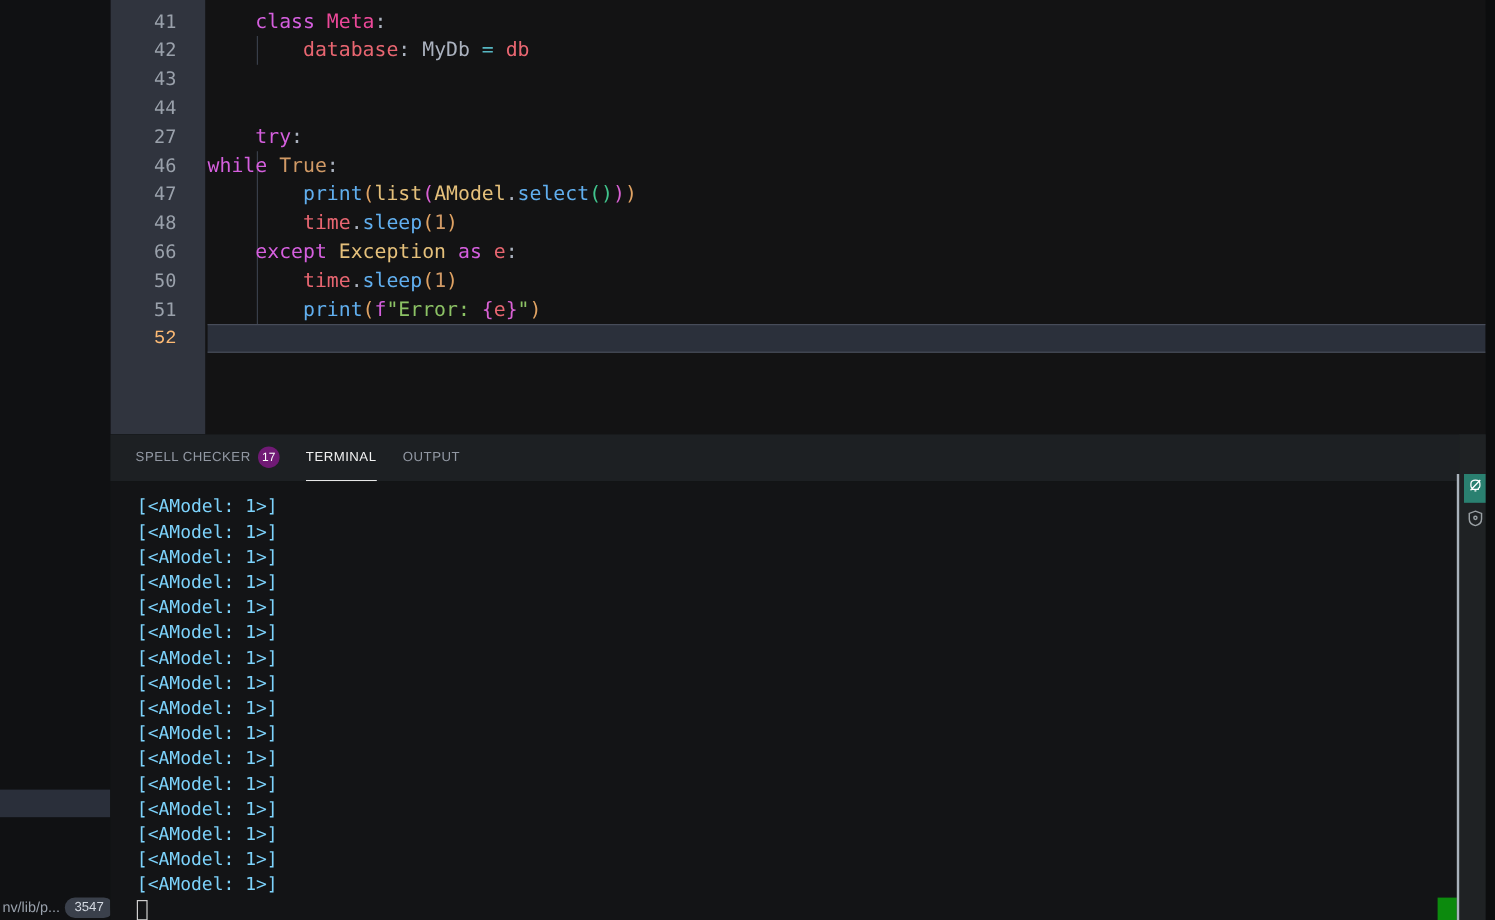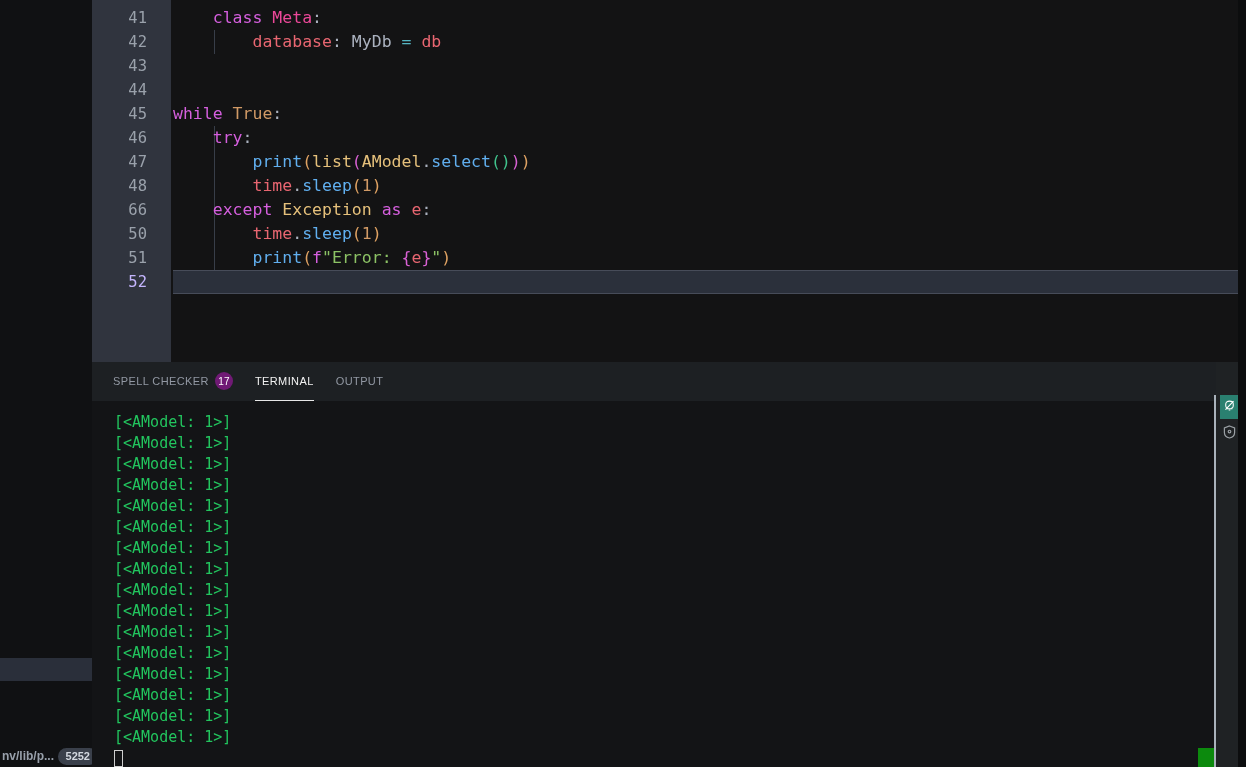--- a/index.html
+++ b/index.html
@@ -4,37 +4,37 @@
 <style>
   * { margin:0; padding:0; box-sizing:border-box; }
   html,body { width:1246px; height:767px; background:#0c0d0e; overflow:hidden;
               font-family:"Liberation Sans", sans-serif; }
   #stage { position:absolute; inset:0; width:1246px; height:767px; }
 
   
   .left-strip { position:absolute; left:0; top:0; width:98px; height:767px; background:#101113; }
   .strip-row-highlight { position:absolute; left:0; top:658px; width:98px; height:23px; background:#2a2f3a; }
   .strip-status { position:absolute; left:0; top:745px; width:98px; height:22px;
-                  display:flex; align-items:center;font-weight:bold; }
+                  display:flex; align-items:center; }
   .strip-path { color:#98a0ab; font-size:12px; padding-left:2px; white-space:nowrap; overflow:hidden; }
   .strip-pill { margin-left:4px; background:#3a404b; color:#d3d8e0; font-size:11px;
                 border-radius:9px; padding:2px 8px; line-height:13px; }
 
   .window-divider { position:absolute; left:98px; top:0; width:2px; height:767px; background:#b7bdc7; }
 
   
   .vscode { position:absolute; left:92px; top:0; width:1146px; height:767px; background:#131314;border-radius:11px; }
 
   
   .editor { position:absolute; left:0; top:0; width:1146px; height:362px; background:#131314; overflow:hidden; }
   .gutter { position:absolute; left:0; top:0; width:79px; height:362px; background:#30343e; }
   .gutter-nums { position:absolute; left:0; top:6px; width:79px; }
   .line-num { height:24px; line-height:24px; text-align:right; padding-right:24px;
               font-family:"DejaVu Sans Mono", monospace; font-size:15.5px; color:#9aa1ab; }
-  .line-num.current { color:#c4b5fd; }
+  .line-num.current { color:#fdba74;font-family:Liberation Mono, monospace; }
   .current-line-band { position:absolute; left:81px; top:270px; right:0; height:24px;
                        background:#2b303b; border-top:1px solid #474c59; border-bottom:1px solid #474c59; }
   .code-lines { position:absolute; left:81px; top:6px; right:0; }
   .code-line { height:24px; line-height:24px; white-space:pre;
                font-family:"DejaVu Sans Mono", monospace; font-size:16.5px; color:#abb2bf; }
   .indent-guide { position:absolute; width:1px; background:#383e49; }
   .guide-1 { left:122px; top:30px; height:24px; }
   .guide-2 { left:122px; top:126px; height:144px; }
 
   
@@ -44,76 +44,76 @@
   .panel-tab { display:flex; align-items:center; gap:6px; height:38px; cursor:pointer;
                font-size:11px; letter-spacing:.4px; color:#9298a3; border-bottom:1px solid transparent; }
   .panel-tab.active { color:#f2f2f2; border-bottom-color:#e7e7e7;justify-content:center; }
   .tab-badge { width:18px; height:18px; border-radius:50%; background:#4d6ed3; color:#ffffff;
                font-size:10px; display:flex; align-items:center; justify-content:center; letter-spacing:0; }
 
   
   .terminal { position:absolute; left:0; top:39px; width:1124px; height:366px; background:#131416;
               padding:11px 0 0 22px; }
   .term-line { height:21px; line-height:21px; white-space:pre;
-               font-family:"DejaVu Sans Mono", monospace; font-size:15px; color:#22c55e; }
+               font-family:"DejaVu Sans Mono", monospace; font-size:15px; color:#7dd3fc; }
   .term-cursor-line { height:21px; display:flex; align-items:center; }
   .term-cursor { width:9px; height:17px; border:1px solid #cfcfcf; }
 
   .green-marker { position:absolute; left:1106px; top:386px; width:16px; height:19px; background:#0c8a0d; }
   .rail-divider { position:absolute; left:1122px; top:33px; width:3px; height:372px; background:#a9b2bb; }
   .right-rail { position:absolute; left:1124px; top:0; width:22px; height:405px; background:#1f2224; }
   .dnd-box { position:absolute; left:4px; top:33px; width:18px; height:24px; background:#2a8070;
              display:flex; align-items:center; justify-content:center; cursor:pointer; }
   .shield-box { position:absolute; left:4px; top:61px; width:18px; height:22px;
                 display:flex; align-items:center; justify-content:center; cursor:pointer; }
 </style>
 </head>
 <body>
 
 <div id="stage">
 
   <div class="left-strip">
     <div class="strip-row-highlight"></div>
     <div class="strip-status">
       <span class="strip-path">nv/lib/p...</span>
-      <span class="strip-pill">5252</span>
+      <span class="strip-pill">3547</span>
     </div>
   </div>
 
   <div class="window-divider"></div>
 
   <div class="vscode">
 
     <div class="editor">
       <div class="gutter">
         <div class="gutter-nums">
             <div class="line-num">41</div>
             <div class="line-num">42</div>
             <div class="line-num">43</div>
             <div class="line-num">44</div>
-            <div class="line-num">45</div>
+            <div class="line-num">27</div>
             <div class="line-num">46</div>
             <div class="line-num">47</div>
             <div class="line-num">48</div>
             <div class="line-num">66</div>
             <div class="line-num">50</div>
             <div class="line-num">51</div>
             <div class="line-num current">52</div>
           </div>
       </div>
       <div class="current-line-band"></div>
       <div class="indent-guide guide-1"></div>
       <div class="indent-guide guide-2"></div>
       <div class="code-lines">
           <div class="code-line"><span style="color: rgb(171, 178, 191);">    </span><span style="color: rgb(213, 95, 222);">class</span><span style="color: rgb(171, 178, 191);"> </span><span style="color: #ec4899;">Meta</span><span style="color: rgb(171, 178, 191);">:</span></div>
           <div class="code-line"><span style="color: rgb(171, 178, 191);">        </span><span style="color: rgb(232, 102, 113);">database</span><span style="color: rgb(171, 178, 191);">:</span><span style="color: rgb(171, 178, 191);"> MyDb </span><span style="color: rgb(86, 182, 194);">=</span><span style="color: rgb(171, 178, 191);"> </span><span style="color: rgb(232, 102, 113);">db</span></div>
           <div class="code-line"></div>
           <div class="code-line"></div>
+          <div class="code-line"><span style="color: rgb(171, 178, 191);">    </span><span style="color: rgb(213, 95, 222);">try</span><span style="color: rgb(171, 178, 191);">:</span></div>
           <div class="code-line"><span style="color: rgb(213, 95, 222);">while</span><span style="color: rgb(171, 178, 191);"> </span><span style="color: rgb(209, 154, 102);">True</span><span style="color: rgb(171, 178, 191);">:</span></div>
-          <div class="code-line"><span style="color: rgb(171, 178, 191);">    </span><span style="color: rgb(213, 95, 222);">try</span><span style="color: rgb(171, 178, 191);">:</span></div>
           <div class="code-line"><span style="color: rgb(171, 178, 191);">        </span><span style="color: rgb(97, 175, 239);">print</span><span style="color: rgb(223, 162, 99);">(</span><span style="color: rgb(229, 192, 123);">list</span><span style="color: rgb(217, 97, 212);">(</span><span style="color: rgb(229, 192, 123);">AModel</span><span style="color: rgb(171, 178, 191);">.</span><span style="color: rgb(97, 175, 239);">select</span><span style="color: rgb(65, 196, 141);">()</span><span style="color: rgb(217, 97, 212);">)</span><span style="color: rgb(223, 162, 99);">)</span></div>
           <div class="code-line"><span style="color: rgb(171, 178, 191);">        </span><span style="color: rgb(232, 102, 113);">time</span><span style="color: rgb(171, 178, 191);">.</span><span style="color: rgb(97, 175, 239);">sleep</span><span style="color: rgb(223, 162, 99);">(</span><span style="color: rgb(209, 154, 102);">1</span><span style="color: rgb(223, 162, 99);">)</span></div>
           <div class="code-line"><span style="color: rgb(171, 178, 191);">    </span><span style="color: rgb(213, 95, 222);">except</span><span style="color: rgb(171, 178, 191);"> </span><span style="color: rgb(229, 192, 123);">Exception</span><span style="color: rgb(171, 178, 191);"> </span><span style="color: rgb(213, 95, 222);">as</span><span style="color: rgb(171, 178, 191);"> </span><span style="color: rgb(232, 102, 113);">e</span><span style="color: rgb(171, 178, 191);">:</span></div>
           <div class="code-line"><span style="color: rgb(171, 178, 191);">        </span><span style="color: rgb(232, 102, 113);">time</span><span style="color: rgb(171, 178, 191);">.</span><span style="color: rgb(97, 175, 239);">sleep</span><span style="color: rgb(223, 162, 99);">(</span><span style="color: rgb(209, 154, 102);">1</span><span style="color: rgb(223, 162, 99);">)</span></div>
           <div class="code-line"><span style="color: rgb(171, 178, 191);">        </span><span style="color: rgb(97, 175, 239);">print</span><span style="color: rgb(223, 162, 99);">(</span><span style="color: rgb(213, 95, 222);">f</span><span style="color: rgb(140, 194, 101);">"Error: </span><span style="color: rgb(217, 97, 212);">{</span><span style="color: rgb(232, 102, 113);">e</span><span style="color: rgb(217, 97, 212);">}</span><span style="color: rgb(140, 194, 101);">"</span><span style="color: rgb(223, 162, 99);">)</span></div>
           <div class="code-line"></div>
         </div>
     </div>
 
     <div class="panel">

